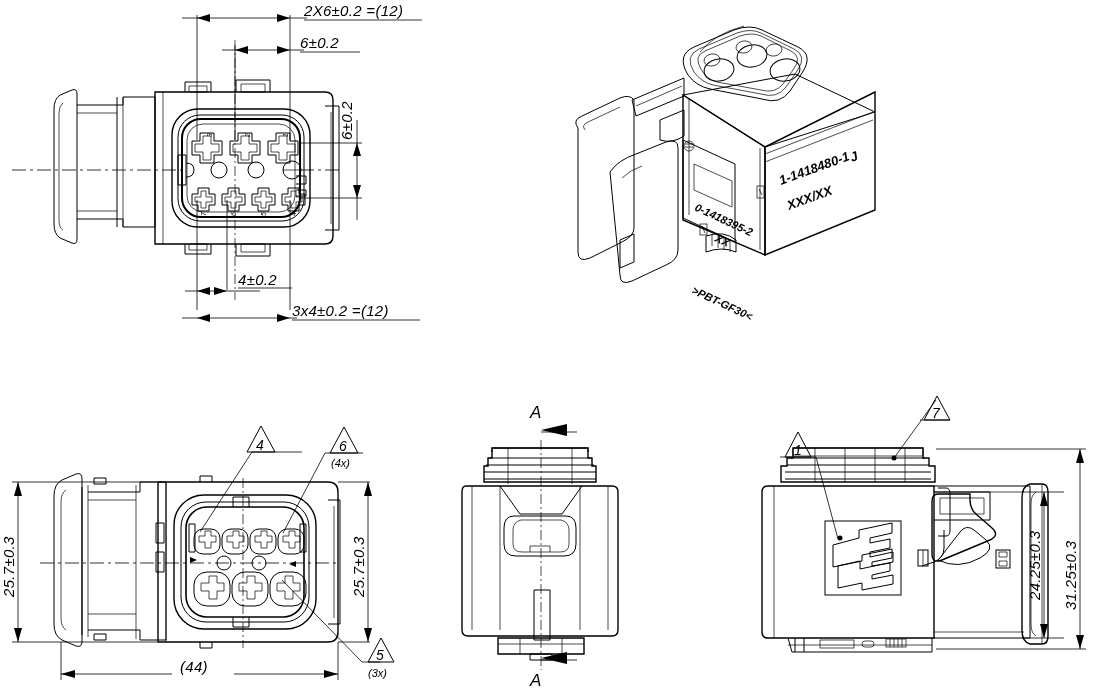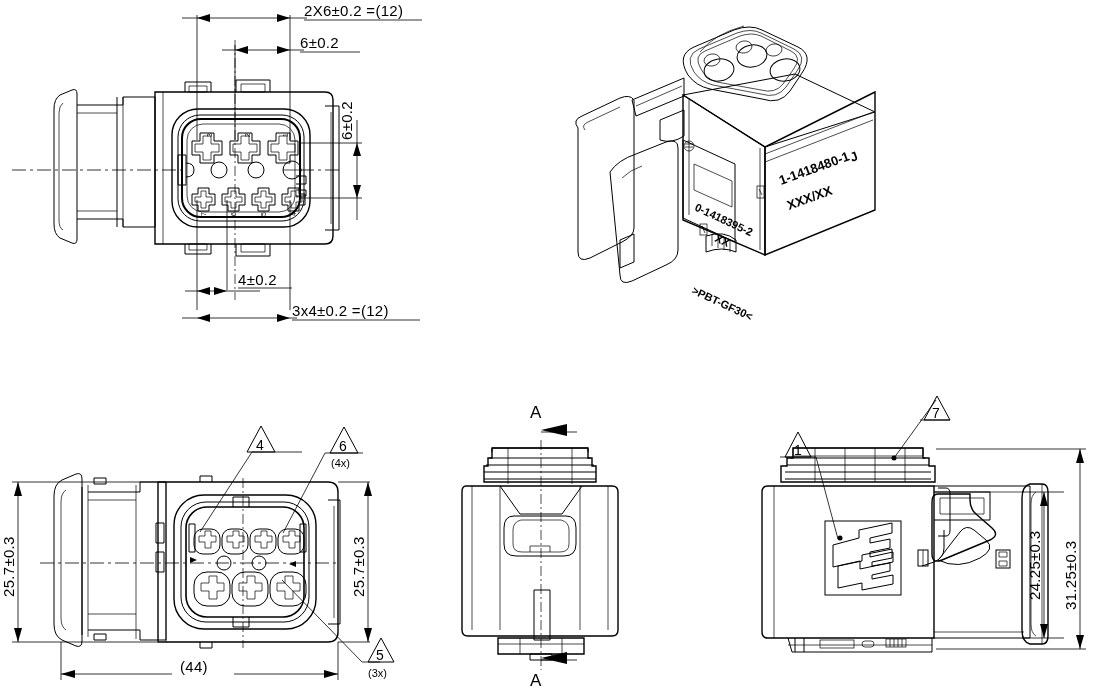--- a/index.html
+++ b/index.html
@@ -1,18 +1,18 @@
 <!DOCTYPE html>
 <html><head>
 <meta charset="utf-8">
 <style>
   html,body{margin:0;padding:0;background:#ffffff;}
   body{width:1120px;height:700px;position:relative;overflow:hidden;
        font-family:"Liberation Sans", sans-serif;color:#000;}
-  .sheet{position:absolute;inset:0;}
+  .sheet{position:absolute;inset:0;font-style:italic;}
   svg{display:block;}
   .dimtext{font-family:"Liberation Sans", sans-serif;font-size:15px;fill:#000;letter-spacing:.3px;}
   .dimtext-sm{font-family:"Liberation Sans", sans-serif;font-size:11px;fill:#000;}
   .balloon{font-family:"Liberation Sans", sans-serif;font-size:14px;fill:#000;}
   .partlabel{font-family:"Liberation Sans", sans-serif;font-size:11px;fill:#000;font-weight:bold;}
   .seclabel{font-family:"Liberation Sans", sans-serif;font-size:17px;fill:#000;}
   .pinnum{font-family:"Liberation Sans", sans-serif;font-size:7px;fill:#000;}
   .ln{fill:none;stroke:#000;stroke-width:1;}
   .ln-th{fill:none;stroke:#000;stroke-width:1.4;}
   .ln-thin{fill:none;stroke:#000;stroke-width:0.7;}

